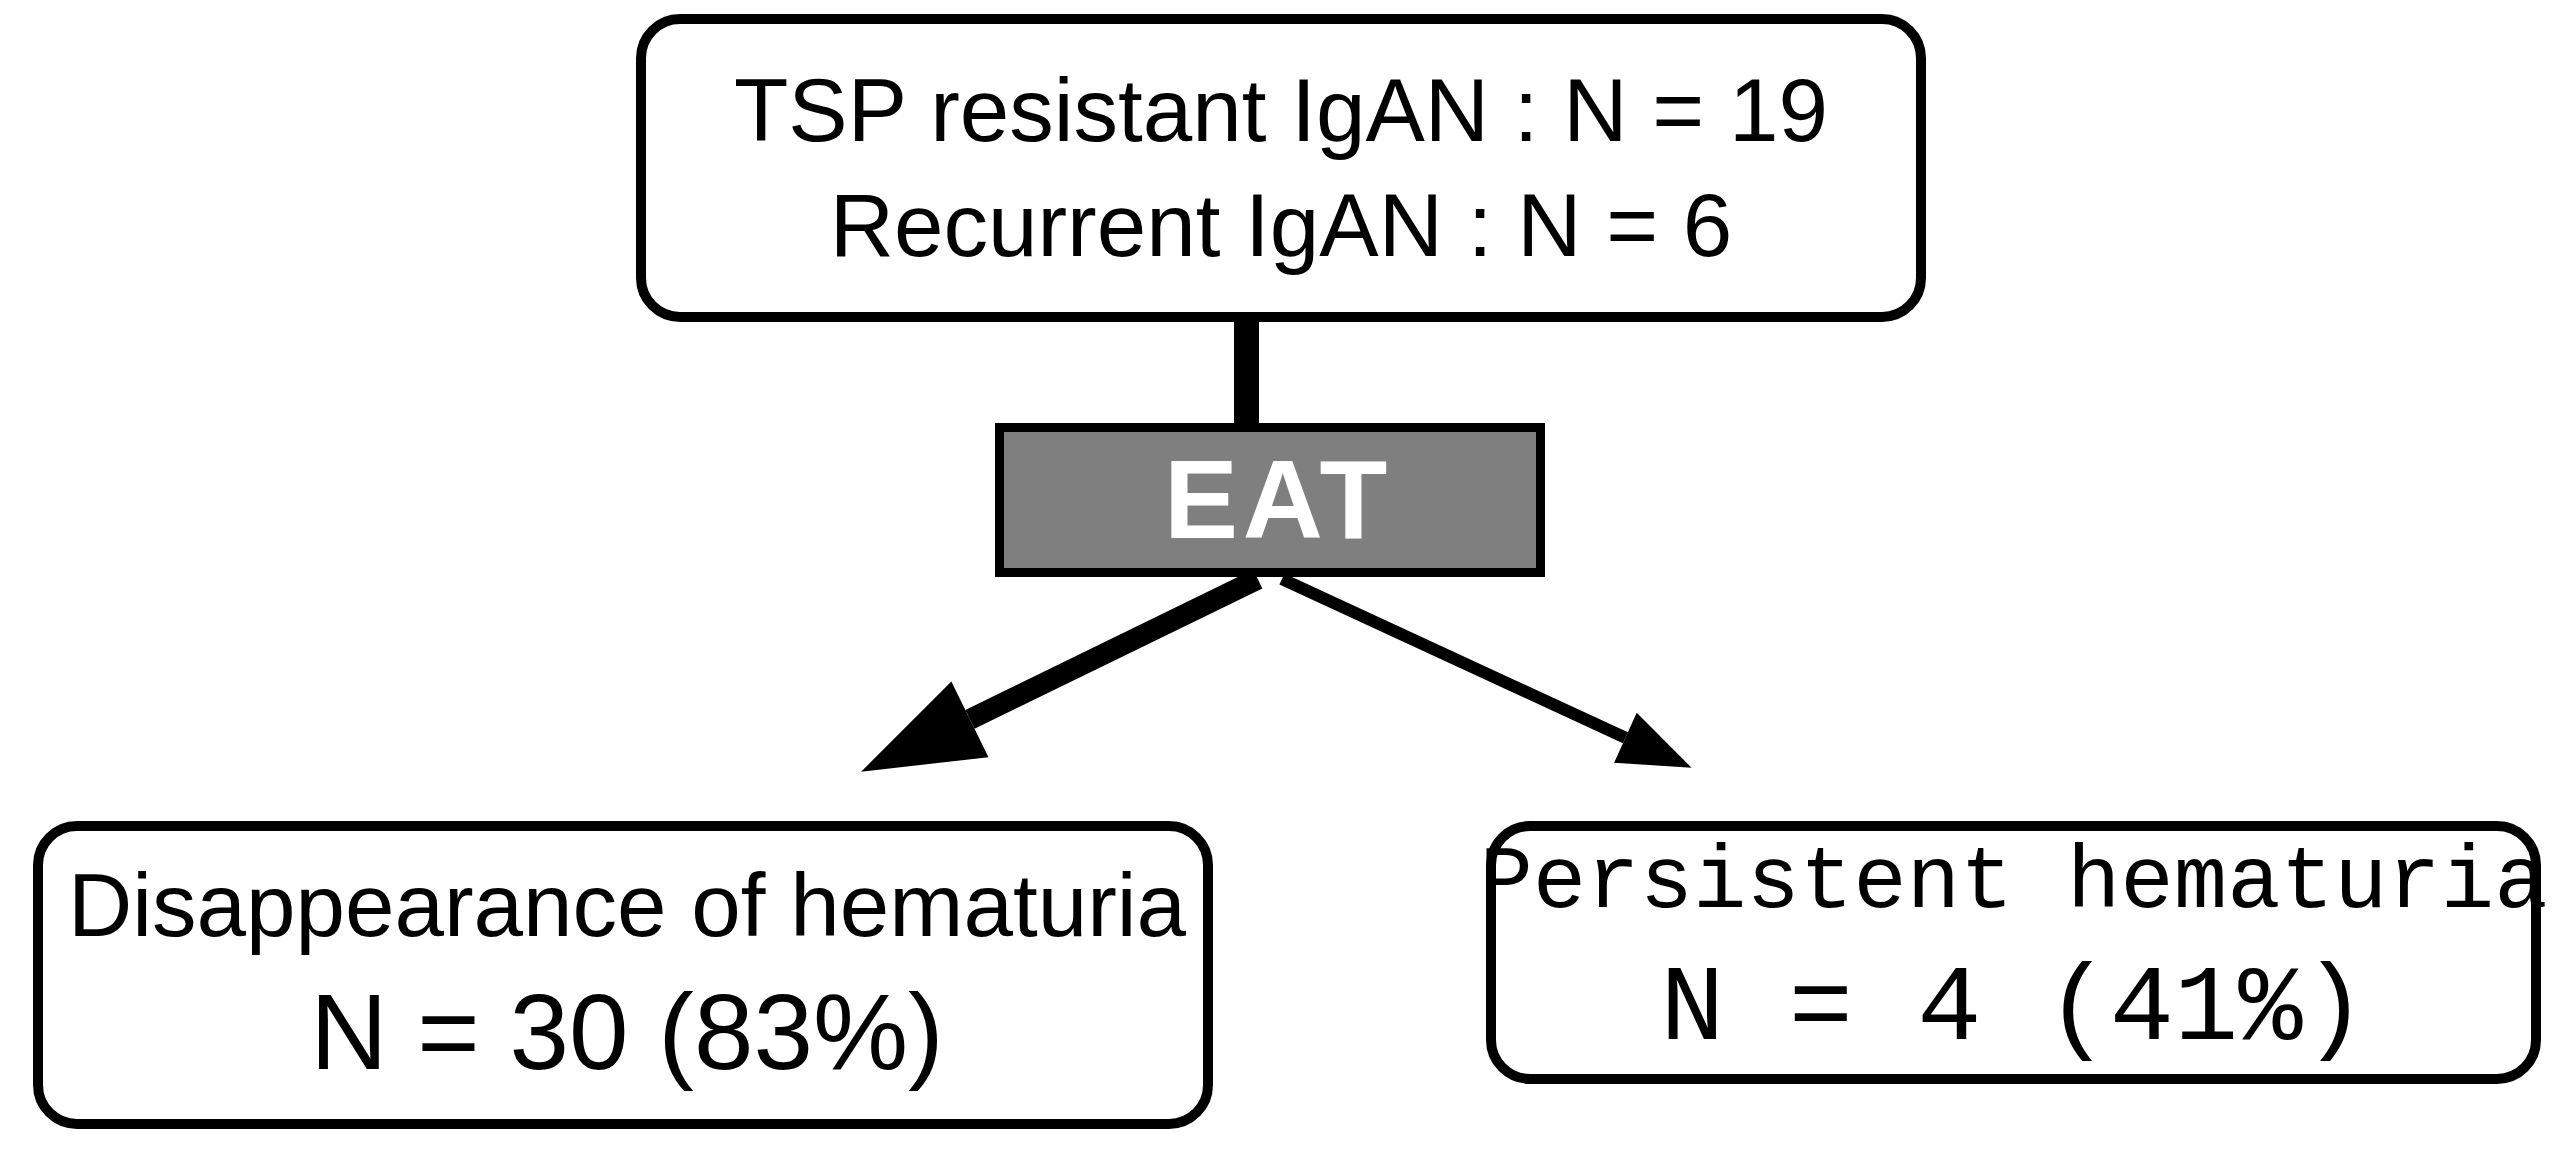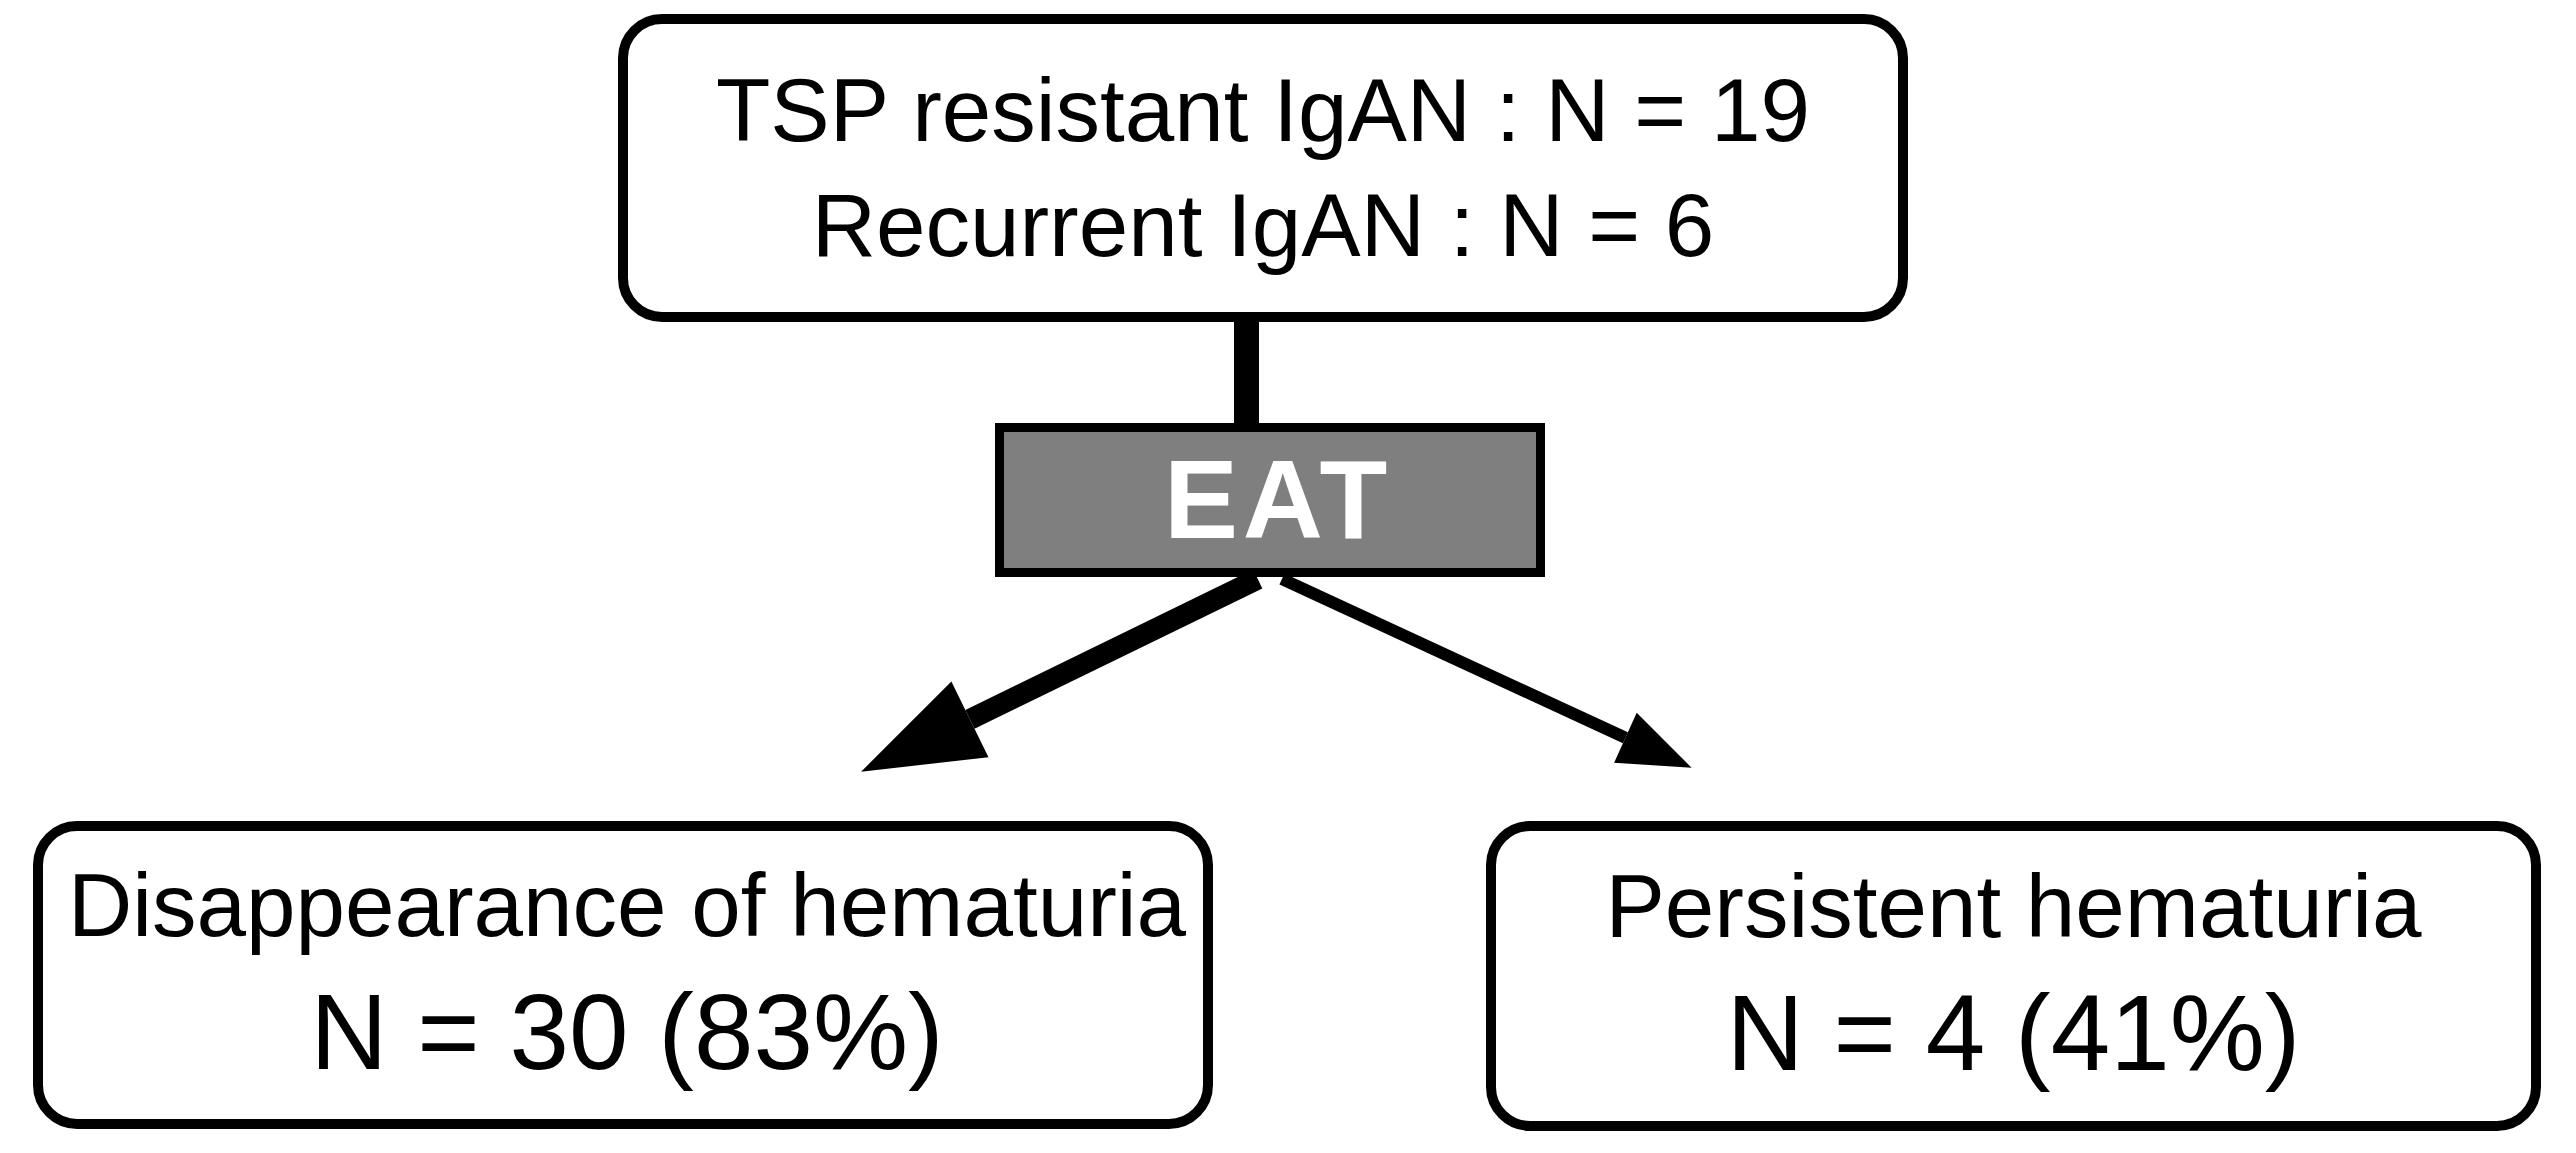--- a/index.html
+++ b/index.html
@@ -32,21 +32,21 @@
     font-size: 89px;
     line-height: 115px;
     white-space: nowrap;
   }
   .node .value {
     font-size: 107px;
     line-height: 139px;
     white-space: nowrap;
   }
   #node-source {
-    left: 618px;
+    left: 636px;
     top: 13.7px;
     width: 1290px;
     height: 308px;
   }
   #connector {
     position: absolute;
     left: 1234px;
     top: 320px;
     width: 25px;
     height: 106px;
@@ -86,21 +86,22 @@
     left: 33px;
     top: 821px;
     width: 1180px;
     height: 308px;
     padding-left: 8px;
   }
   #node-outcome-right {
     left: 1486px;
     top: 821px;
     width: 1055px;
-    height: 310px;
+    height: 263px;
+    font-family: Liberation Mono, monospace;
   }
 </style>
 </head>
 <body>
 
 <div id="canvas">
 
   <div id="node-source" class="node">
     <div class="line">TSP resistant IgAN : N = 19</div>
     <div class="line">Recurrent IgAN : N = 6</div>

